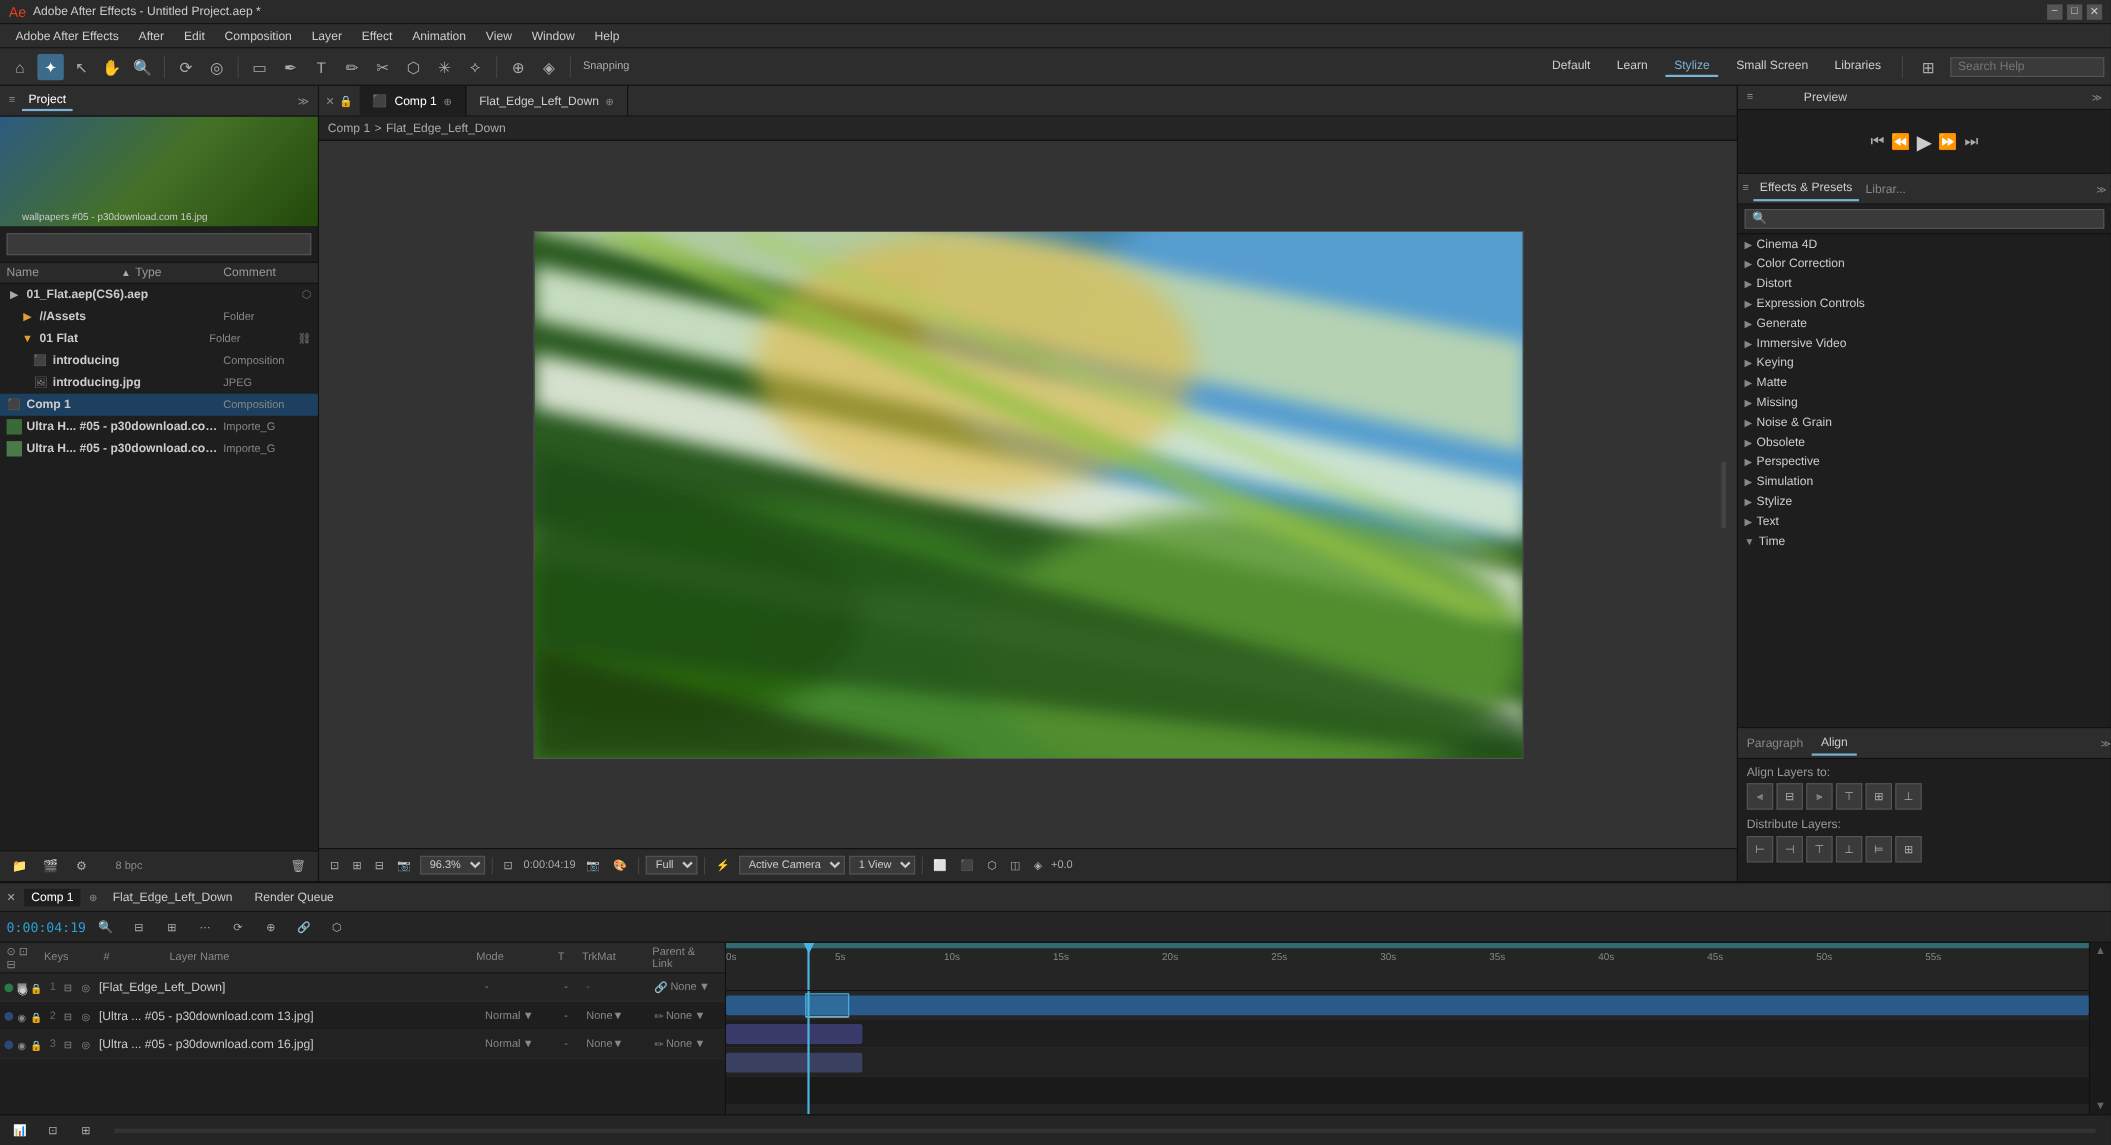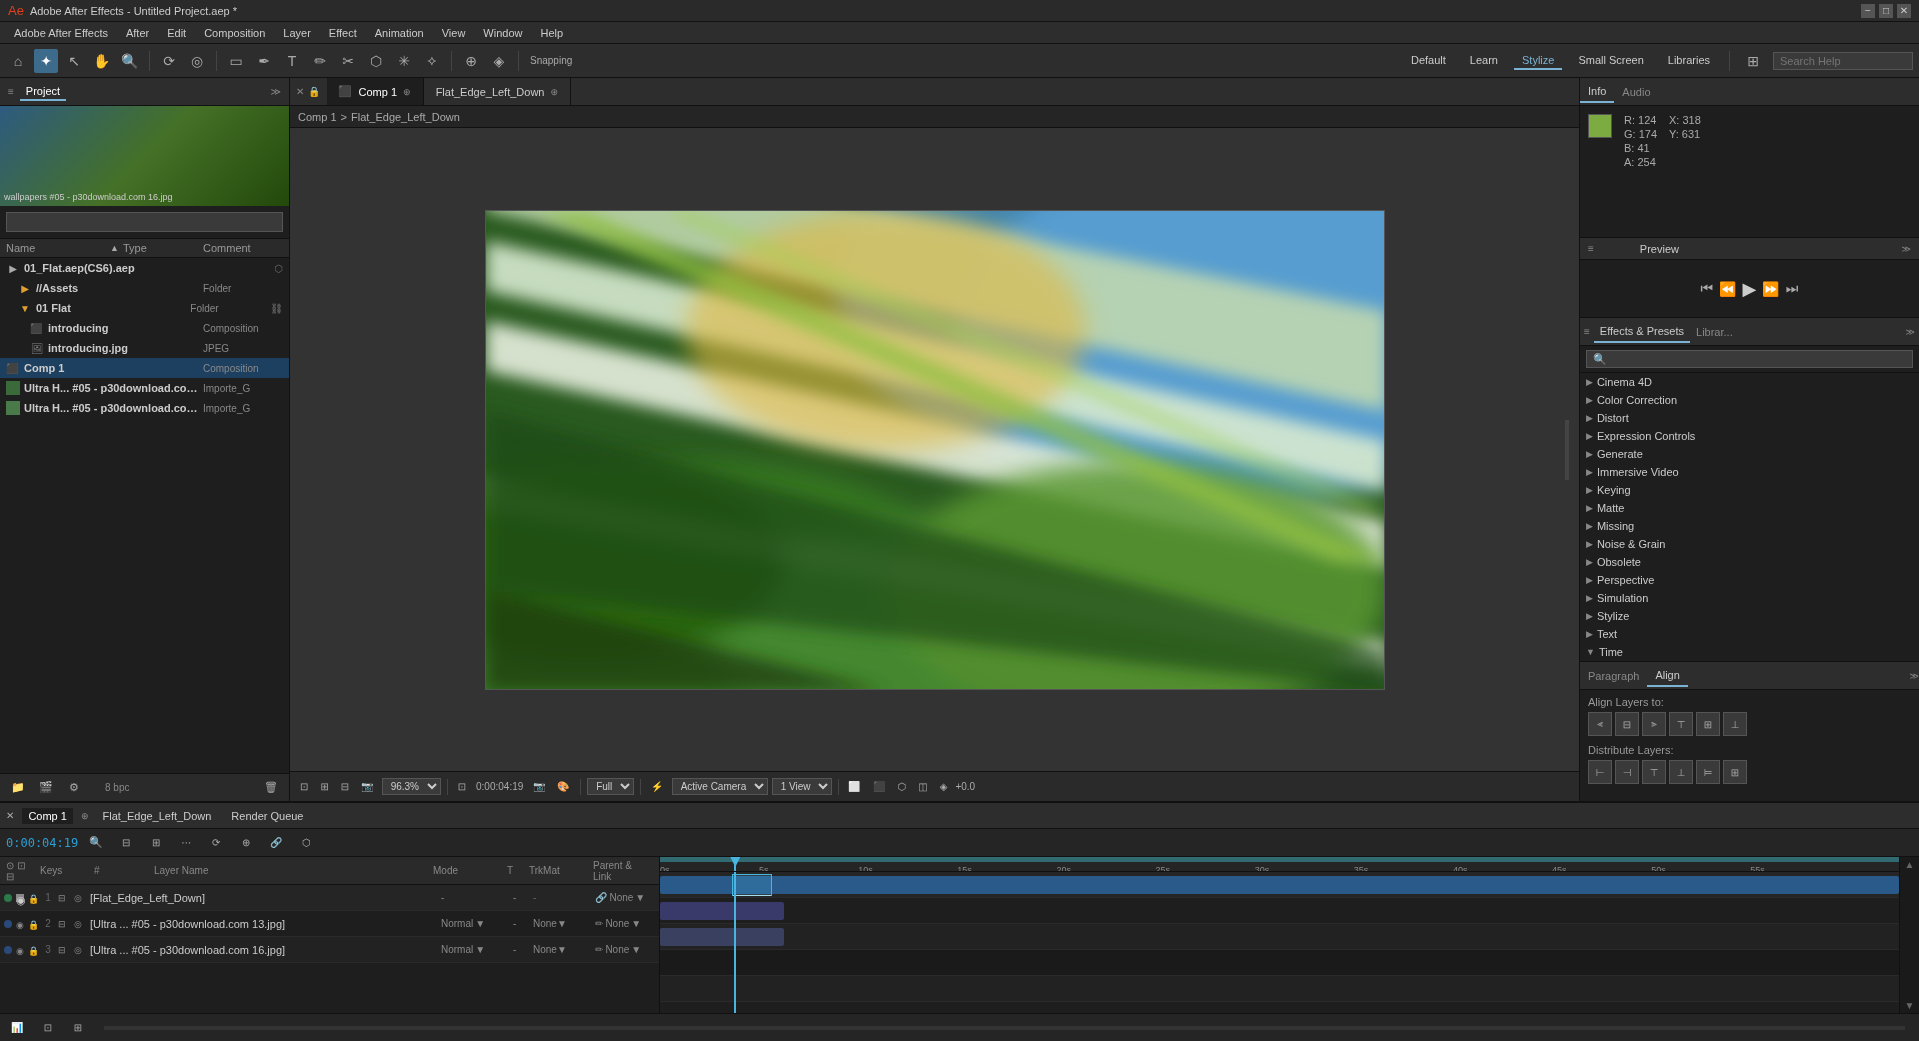--- a/index.html
+++ b/index.html
@@ -559,21 +559,21 @@
       font-size: 10px;
       color: #666;
     }
     .timeline-track-area {
       flex: 1;
       display: flex;
       flex-direction: column;
       overflow: hidden;
     }
     .timeline-ruler {
-      height: 15px;
+      height: 44px;
       background: #252525;
       position: relative;
       border-bottom: 1px solid #111;
       overflow: hidden;
     }
     .timeline-tracks {
       flex: 1;
       position: relative;
       overflow: hidden;
     }
@@ -674,21 +674,21 @@
 
   <div class="left-panel">
     <div class="panel-header">
       <span style="font-size:10px; color:#888;">≡</span>
       <span class="panel-tab active">Project</span>
       <span style="margin-left:auto; font-size:10px; color:#888;">≫</span>
     </div>
 
     <div style="height:100px; background:#111; position:relative; overflow:hidden;">
       <div style="position:absolute; top:0; left:0; right:0; bottom:0; background: linear-gradient(135deg, #3a7ab0 0%, #5a9a30 50%, #2a6008 100%); opacity:0.7;"></div>
-      <div style="position:absolute; bottom:4px; left:4px; font-size:9px; color:#ccc;">wallpapers #05 - p30download.com 16.jpg</div>
+      <div style="position:absolute; bottom:4px; left:20px; font-size:9px; color:#ccc;">wallpapers #05 - p30download.com 16.jpg</div>
     </div>
     <div class="project-search">
       <input type="text" style="width: 100%; background: rgb(58, 58, 58); border: 1px solid rgb(85, 85, 85); color: rgb(204, 204, 204); padding: 3px 6px; font-size: 11px;" placeholder="">
     </div>
     <div class="project-list-header">
       <span class="col-name">Name</span>
       <span style="font-size:9px; color:#aaa; margin-right:4px;">▲</span>
       <span class="col-type">Type</span>
       <span class="col-comment">Comment</span>
     </div>
@@ -856,39 +856,20 @@
       <button class="viewer-ctrl-btn">⬛</button>
       <button class="viewer-ctrl-btn">⬡</button>
       <button class="viewer-ctrl-btn">◫</button>
       <button class="viewer-ctrl-btn">◈</button>
       <span style="font-size:10px; color:#aaa;">+0.0</span>
     </div>
   </div>
 
   <div class="right-panel">
 
-    <div class="right-panel-top">
-      <div class="info-audio-tabs">
-        <span class="panel-tab active" style="padding: 4px 8px; font-size:11px; color:#ccc;">Info</span>
-        <span class="panel-tab" style="padding: 4px 8px; font-size:11px; color:#888;">Audio</span>
-      </div>
-      <div class="info-content">
-        <div class="color-swatch"></div>
-        <div class="info-values">
-          <div>R: 124</div>
-          <div>G: 174</div>
-          <div>B: 41</div>
-          <div>A: 254</div>
-        </div>
-        <div class="info-values">
-          <div>X: 318</div>
-          <div>Y: 631</div>
-        </div>
-      </div>
-    </div>
 
     <div class="preview-section">
       <div class="preview-header">
         <span style="font-size:10px; color:#888;">≡</span>
         <span style="font-size:11px; color:#ccc; margin-left:6px;padding-left:40px;">Preview</span>
         <span style="margin-left:auto; font-size:9px; color:#888;">≫</span>
       </div>
       <div class="preview-controls">
         <button class="preview-btn">⏮</button>
         <button class="preview-btn">⏪</button>

